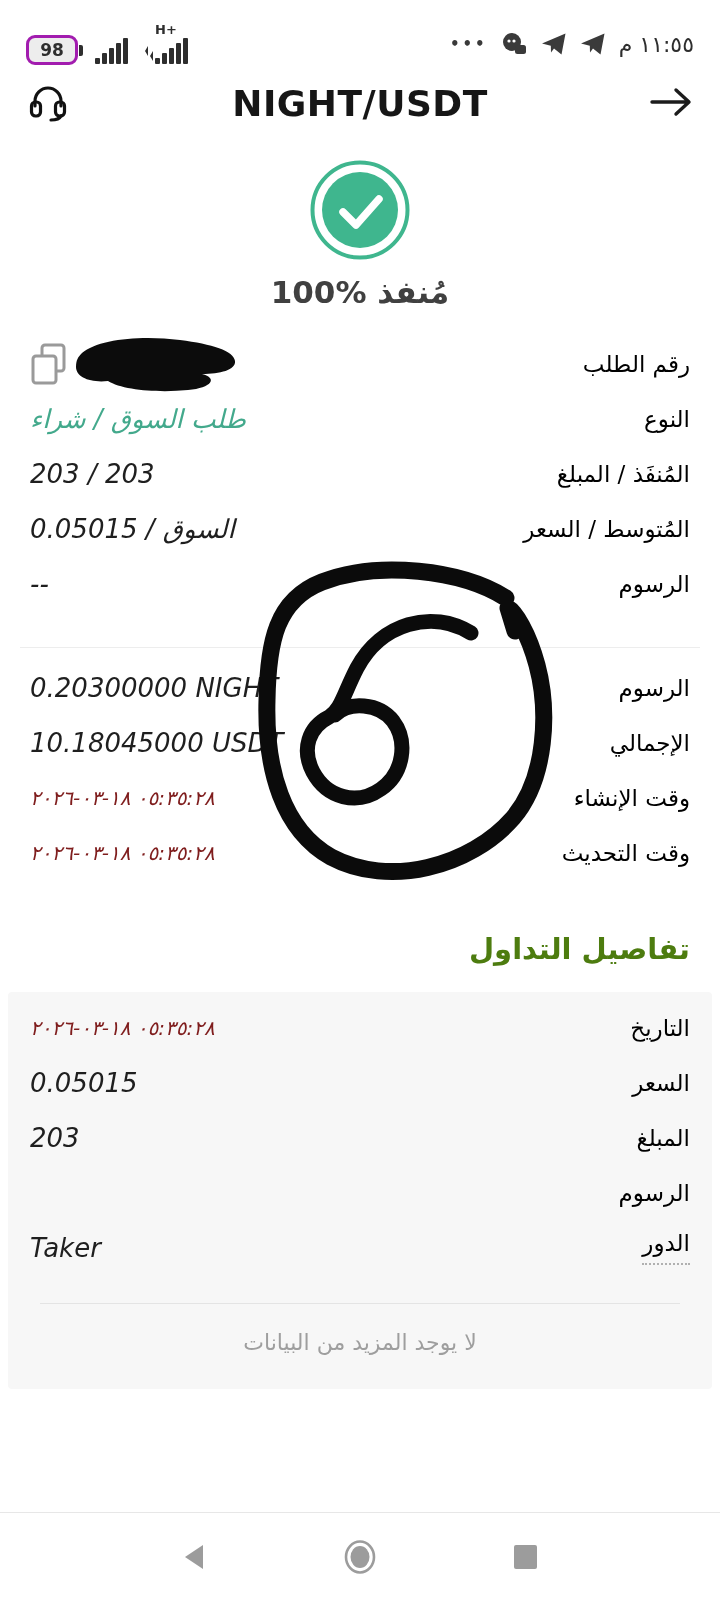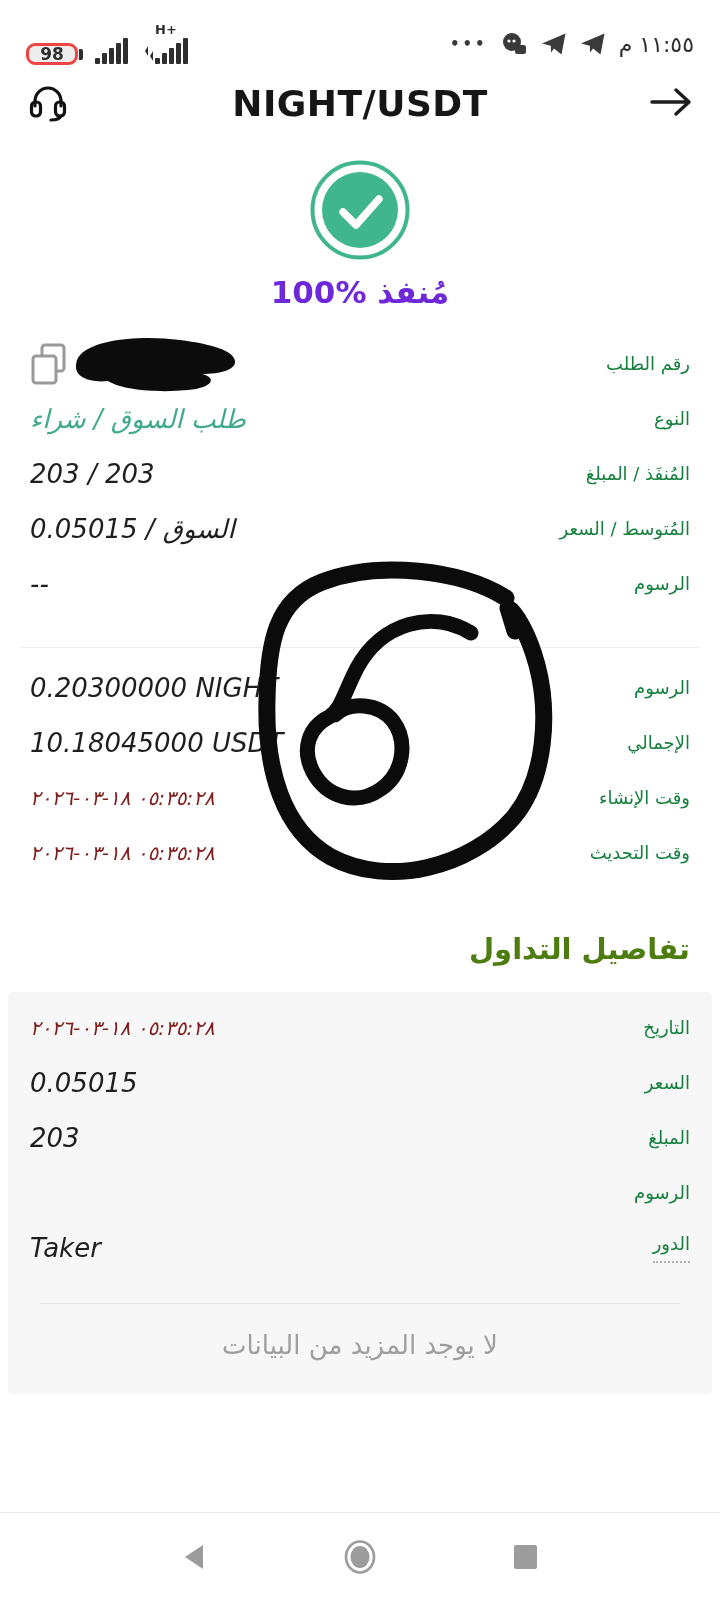--- a/index.html
+++ b/index.html
@@ -4,56 +4,56 @@
 <style>
   * { margin:0; padding:0; box-sizing:border-box; }
   html,body { background:#ffffff; }
   body { font-family:"DejaVu Sans", sans-serif; width:720px; height:1600px; position:relative; overflow:hidden; direction:rtl; color:#1f1f1f; }
 
   
   .statusbar { height:72px; padding:16px 26px 0 26px; display:flex; align-items:center; justify-content:space-between; direction:ltr; }
   .sb-left, .sb-right { display:flex; align-items:flex-end; gap:12px; }
   .sb-right { align-items:center; gap:13px; }
   .battery { display:inline-flex; align-items:center; }
-  .battery-body { border:3px solid #ef4444; border-radius:9px; background:#ededed; min-width:52px; height:22px; display:flex; align-items:center; justify-content:center; font-size:17px; font-weight:bold; color:#2e2e2e; padding:0 6px; }
+  .battery-body { border:3px solid #a21caf; border-radius:9px; background:#ededed; min-width:52px; height:30px; display:flex; align-items:center; justify-content:center; font-size:17px; font-weight:bold; color:#2e2e2e; padding:0 6px; }
   .battery-nub { width:4px; height:11px; background:#2e2e2e; border-radius:0 2px 2px 0; margin-left:1px; }
   .net-group { display:flex; flex-direction:column; align-items:center; line-height:1; }
   .net-label { font-size:13px; font-weight:bold; color:#2e2e2e; margin-bottom:1px; }
   .dots { font-size:15px; font-weight:bold; color:#3a3a3a; letter-spacing:3px; }
   .sb-time { font-size:22px; color:#2e2e2e; direction:rtl; }
 
   
   .appbar { height:62px; position:relative; display:flex; align-items:center; justify-content:center; }
   .appbar-title { font-size:36px; font-weight:bold; color:#161616; letter-spacing:0.5px; direction:ltr; }
   .appbar-left { position:absolute; left:28px; top:8px; }
   .appbar-right { position:absolute; right:28px; top:14px; }
 
   
   .status-block { margin-top:24px; text-align:center; }
-  .status-label { margin-top:8px; font-size:31px; font-weight:bold; color:#6d28d9; }
+  .status-label { margin-top:8px; font-size:31px; font-weight:bold; color:#404040; }
 
   
   .rows { padding:0 30px; }
   .rows1 { margin-top:26px; }
   .rows2 { margin-top:12px; }
   .row { height:55px; display:flex; align-items:center; justify-content:space-between; }
-  .row .label { color:#15803d; font-size:18px; }
+  .row .label { color:#000000; font-size:23px; }
   .row .value { direction:ltr; text-align:left; font-size:26px; color:#1f1f1f;font-style:italic; }
   .value.green { color:#43A98C; }
   .value.datetime { font-size:20px; color:#7f1d1d; }
   .dotted { border-bottom:2px dotted #b0b0b0; padding-bottom:7px; }
   .divider { height:1px; background:#ededed; margin:36px 20px 0 20px; }
   .redacted-wrap { display:flex; align-items:center; gap:4px; direction:ltr; }
 
   
   .section-title { margin:52px 30px 0 30px; font-size:29px; font-weight:bold; color:#4d7c0f; text-align:right; }
   .card { margin:26px 8px 0 8px; background:#f7f7f7; border-radius:4px; padding:8px 22px 26px 22px; }
   .card .row { height:55px; }
   .card-divider { height:1px; background:#e4e4e4; margin:28px 10px 0 10px; }
-  .empty-message { text-align:center; color:#9e9e9e; font-size:26px; padding:26px 0 8px 0; }
+  .empty-message { text-align:center; color:#9e9e9e; font-size:22px; padding:26px 0 8px 0; }
 
   
   .navbar { position:absolute; left:0; right:0; bottom:0; height:88px; border-top:1px solid #e7e7e7; display:flex; align-items:center; justify-content:space-between; padding:0 182px; direction:ltr; background:#fff; }
 
   
   .annotation { position:absolute; left:0; top:0; width:720px; height:1600px; pointer-events:none; z-index:5; }
 </style>
 </head>
 <body>
 

